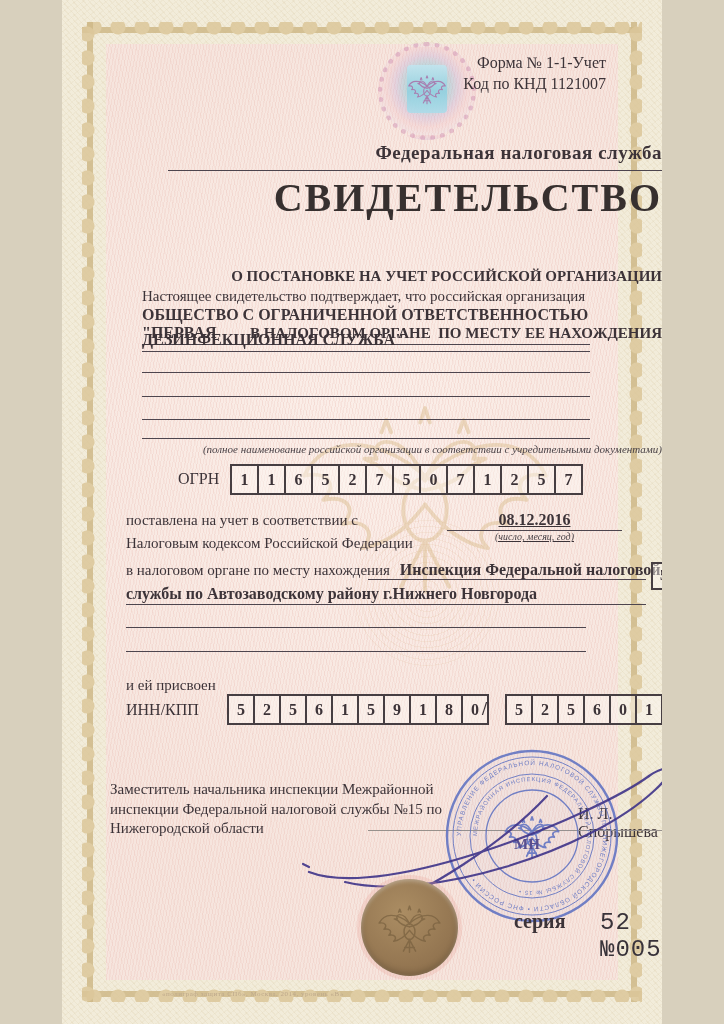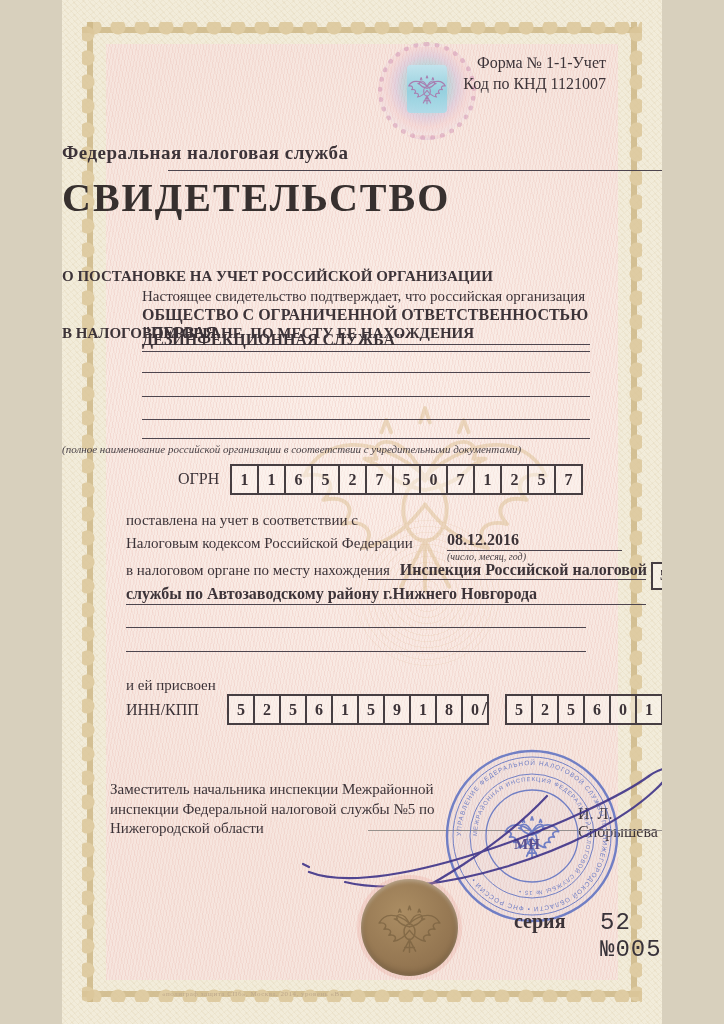--- a/index.html
+++ b/index.html
@@ -23,21 +23,21 @@
     background-image:radial-gradient(circle at 10px 12px,#dcc79a 7px,rgba(220,199,154,0) 8px),linear-gradient(90deg,#cfb988,#cfb988);
     background-size:15px 24px,6px 100%;background-position:0 0,4px 0;background-repeat:repeat-y;opacity:.85;}
   
   .inner{position:absolute;left:44px;top:44px;right:44px;bottom:44px;
     background:#f7e8e1;
     background-image:repeating-linear-gradient(100deg,rgba(226,160,150,.16) 0 1px,transparent 1px 3px),
                      repeating-linear-gradient(75deg,rgba(226,170,158,.10) 0 1px,transparent 1px 5px),
                      radial-gradient(circle at 50% 42%,rgba(255,245,240,.55),rgba(244,220,212,.25) 70%);}
   .abs{position:absolute;}
   .rule{position:absolute;height:0;border-bottom:1.5px solid #4d454e;}
-  .ctr{left:0;right:0;text-align:left;}
+  .ctr{left:0;right:0;text-align:right;}
   .b{font-weight:bold;}
   .small-cap{font-size:11px;font-style:italic;color:#463f44;}
   .txt15{font-size:15px;}
   .cellrow{position:absolute;display:flex;}
   .cell{width:24px;height:27px;border:2px solid #463e42;margin-left:-2px;display:flex;align-items:center;justify-content:center;
         font-weight:bold;font-size:16px;background:rgba(253,249,243,.45);}
   .cell.w25{width:25px;}
   .cell.w21{width:21px;height:24px;font-size:14px;}
   .wm{position:absolute;opacity:.5;}
   .rosette{position:absolute;border-radius:50%;
@@ -128,28 +128,28 @@
     <div class="cell w25">0</div>
     <div class="cell w25">7</div>
     <div class="cell w25">1</div>
     <div class="cell w25">2</div>
     <div class="cell w25">5</div>
     <div class="cell w25">7</div>
   </div>
 
   <div class="abs txt15" style="left:64px;top:512px;">поставлена на учет в соответствии с</div>
   <div class="abs txt15" style="left:64px;top:535px;">Налоговым кодексом Российской Федерации</div>
-  <div class="abs" style="left:385px;top:531px;width:175px;text-align:left;">
+  <div class="abs" style="left:385px;top:511px;width:175px;text-align:center;text-decoration:underline;">
     <div class="b" style="font-size:16px;border-bottom:1.5px solid #4d454e;padding-bottom:1px;">08.12.2016</div>
     <div class="small-cap" style="font-size:10px;">(число, месяц, год)</div>
   </div>
 
   <div class="abs txt15" style="left:64px;top:561px;">
     <span>в налоговом органе по месту нахождения</span>
-    <span class="b" style="margin-left:6px;font-size:16px;">Инспекция Российской налоговой</span>
+    <span class="b" style="margin-left:6px;font-size:16px;">Инспекция Федеральной налоговой</span>
   </div>
   <div class="rule" style="left:306px;width:278px;top:579px;"></div>
   <div class="abs b" style="left:64px;top:585px;font-size:16px;">службы по Автозаводскому району г.Нижнего Новгорода</div>
   <div class="rule" style="left:64px;width:520px;top:604px;"></div>
   <div class="cellrow" style="left:591px;top:562px;">
     <div class="cell w21">5</div>
     <div class="cell w21">2</div>
     <div class="cell w21">5</div>
     <div class="cell w21">6</div>
   </div>
@@ -178,21 +178,21 @@
     <div class="cell">6</div>
     <div class="cell">0</div>
     <div class="cell">1</div>
     <div class="cell">0</div>
     <div class="cell">0</div>
     <div class="cell">1</div>
   </div>
 
   <div class="abs txt15" style="left:48px;top:780px;line-height:19.5px;width:340px;">
     <div>Заместитель начальника инспекции Межрайонной</div>
-    <div>инспекции Федеральной налоговой службы №5 по</div>
+    <div>инспекции Федеральной налоговой службы №15 по</div>
     <div>Нижегородской области</div>
   </div>
   <div class="abs" style="left:516px;top:805px;font-size:16px;">И. Л. Спорышева</div>
 
   <div class="sigline" style="left:306px;top:830px;width:328px;"></div>
 
   <svg class="abs" style="left:382px;top:748px;opacity:.88;" width="176" height="176" viewBox="0 0 176 176">
     <circle cx="88" cy="88" r="85" fill="rgba(125,145,210,0.05)" stroke="#5f72c2" stroke-width="2.4"></circle>
     <circle cx="88" cy="88" r="79" fill="none" stroke="#5f72c2" stroke-width="1"></circle>
     <path id="ringA" d="M88,88 m-71,0 a71,71 0 1,1 142,0 a71,71 0 1,1 -142,0" fill="none"></path>

